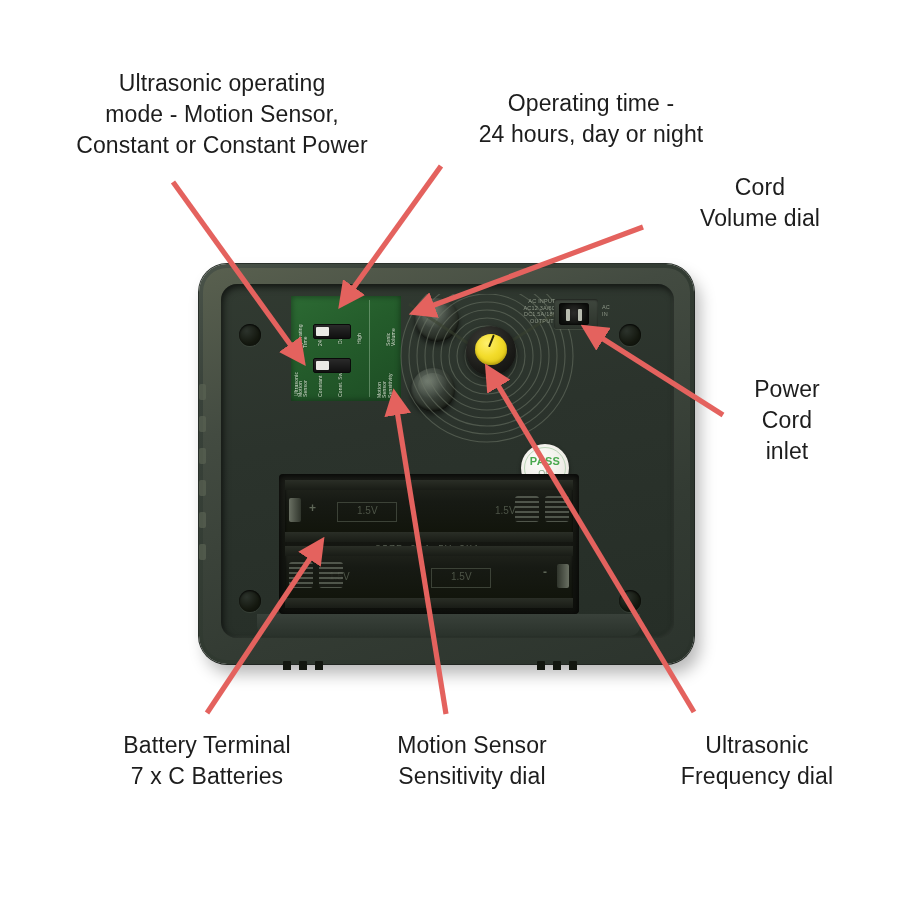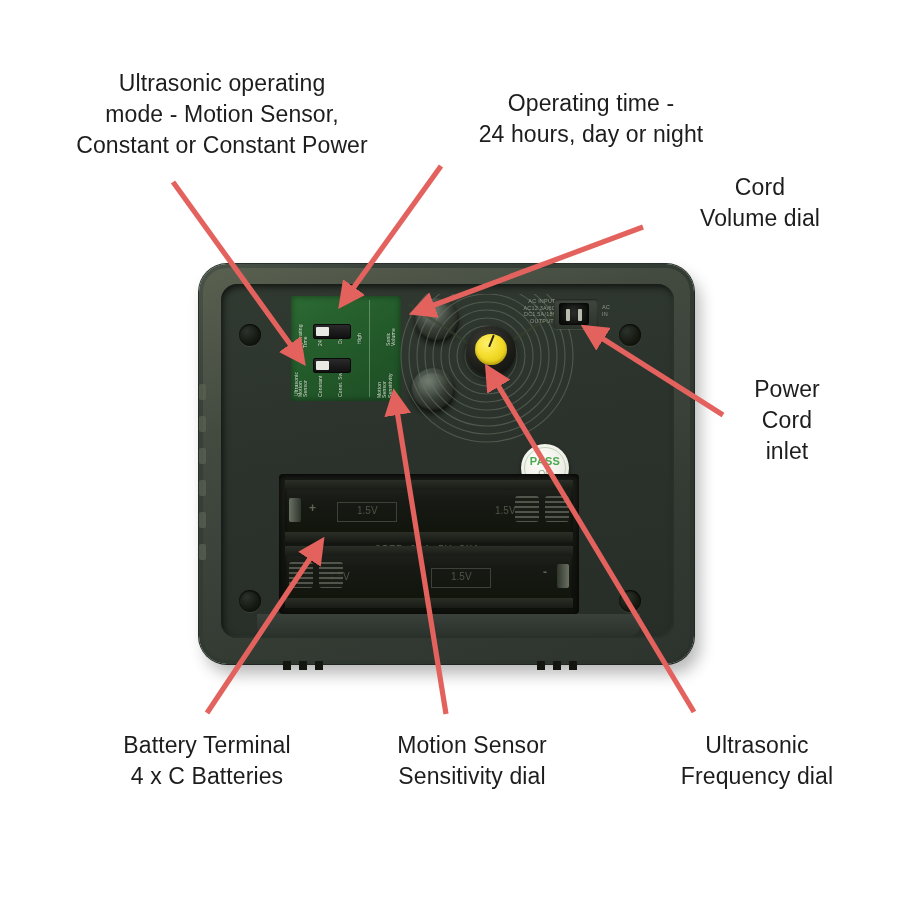--- a/index.html
+++ b/index.html
@@ -345,21 +345,21 @@
 24 hours, day or night</div>
 
   <div class="callout" style="left:660px;top:172px;width:200px;">Cord
 Volume dial</div>
 
   <div class="callout" style="left:712px;top:374px;width:150px;">Power
 Cord
 inlet</div>
 
   <div class="callout" style="left:62px;top:730px;width:290px;">Battery Terminal
-4 x C Batteries</div>
+7 x C Batteries</div>
 
   <div class="callout" style="left:358px;top:730px;width:228px;">Motion Sensor
 Sensitivity dial</div>
 
   <div class="callout" style="left:638px;top:730px;width:238px;">Ultrasonic
 Frequency dial</div>
 
 </div>
 
 </body></html>

